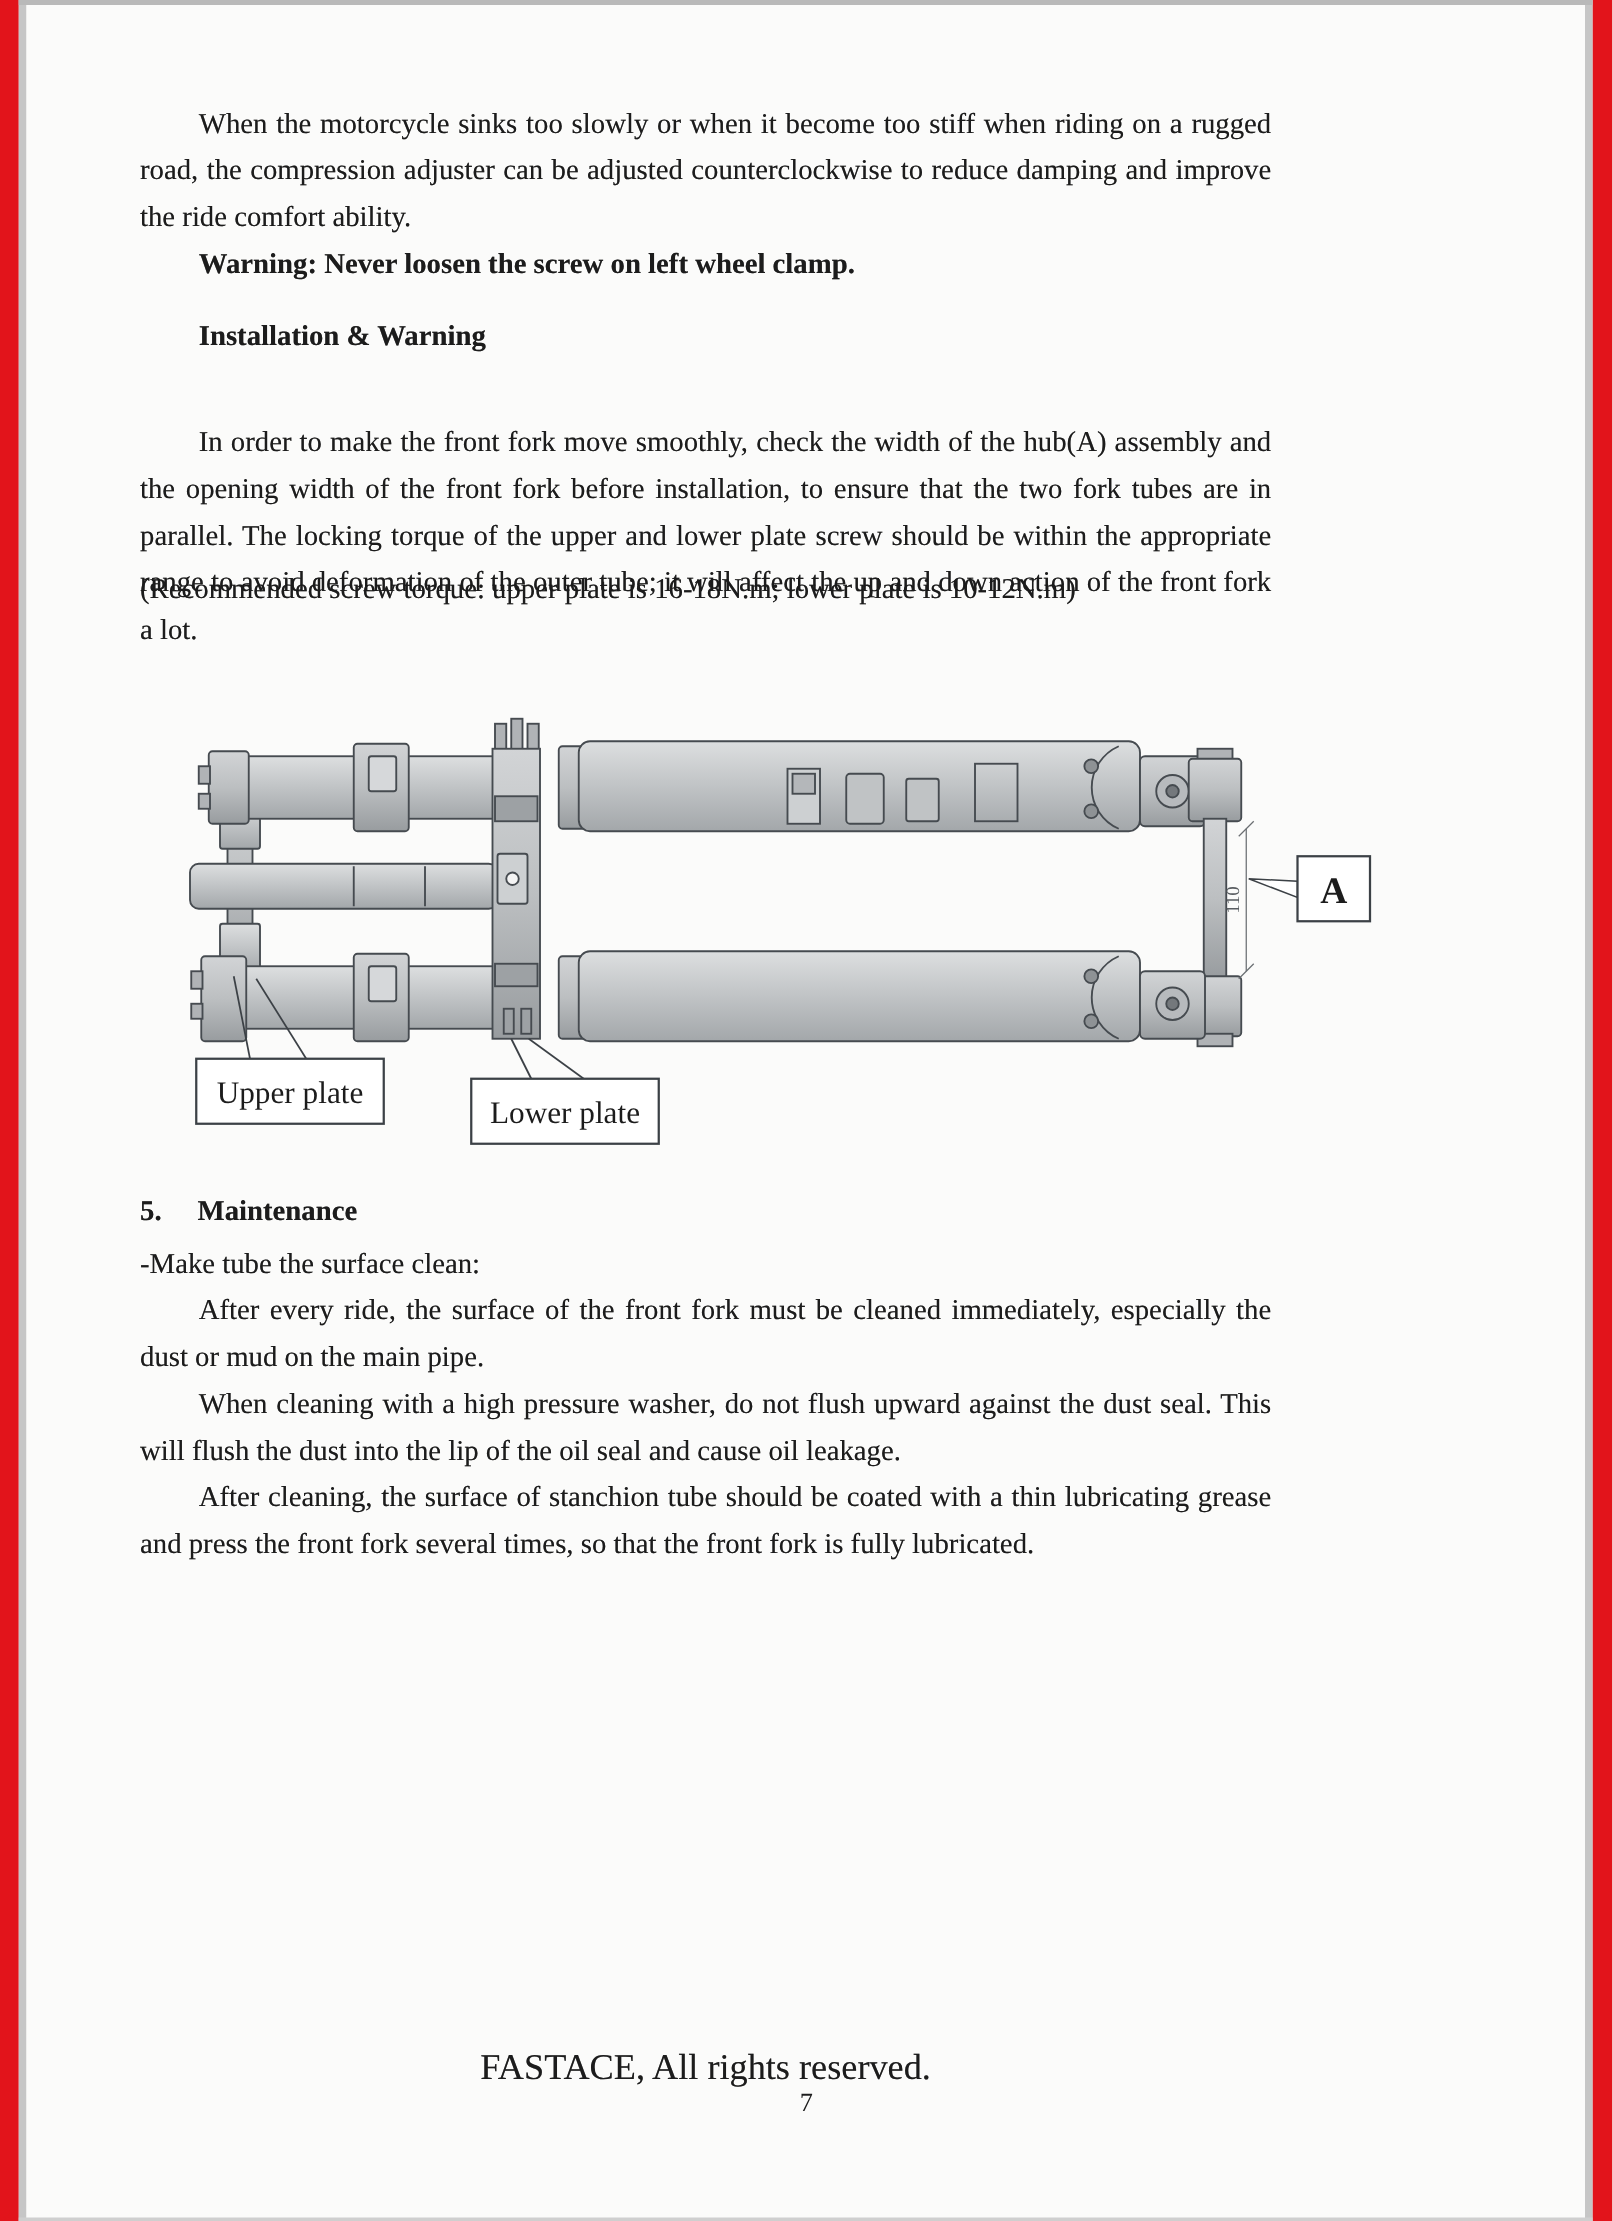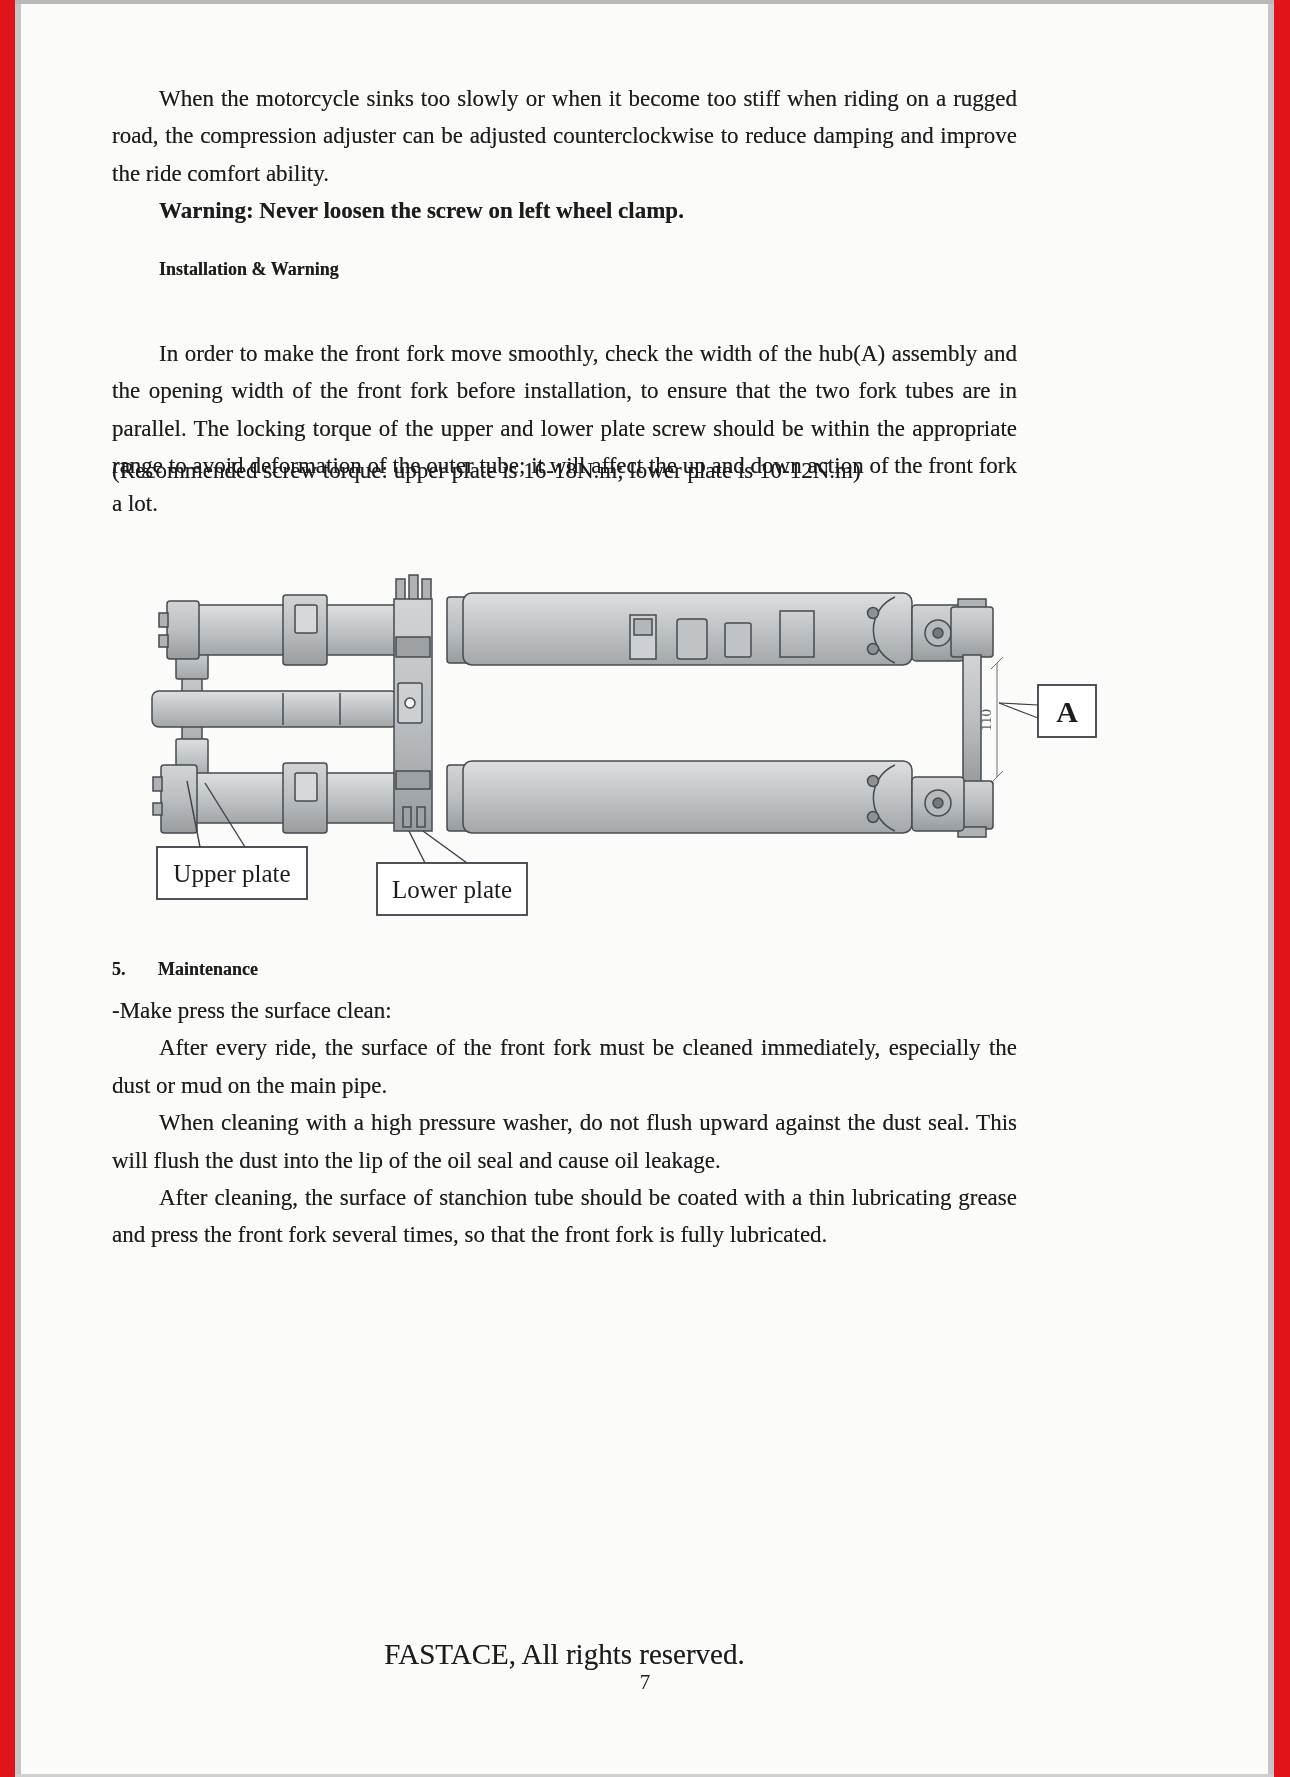--- a/index.html
+++ b/index.html
@@ -20,21 +20,21 @@
   .scanline.innerright{right:16px;top:0;width:6px;height:100%;background:#c6c6c6;}
 
   .col{position:absolute;left:112px;width:905px;}
   p,h3{margin:0;}
   .body{
     font-size:23px;line-height:37.4px;text-align:justify;
     text-shadow:0 0 .5px rgba(20,20,20,.55);
   }
   .indent{text-indent:47px;}
   .bold{font-weight:bold;}
-  h3.sec{font-size:18px;line-height:30px;font-weight:bold;text-shadow:0 0 .5px rgba(20,20,20,.6);}
+  h3.sec{font-size:23px;line-height:30px;font-weight:bold;text-shadow:0 0 .5px rgba(20,20,20,.6);}
   .h-install{top:254px;text-indent:47px;}
   .p-intro{top:80px;}
   .p-warning{top:192px;}
   .p-install{top:291px;margin-top:44px;}
   .p-torque{top:452px;}
   .h-maint{top:954px;display:flex;}
   .h-maint .num{width:46px;}
   .maint-flow{top:992px;}
   .figure{position:absolute;left:125px;top:515px;width:1005px;height:430px;margin:0;}
   svg text{font-family:"Liberation Serif","DejaVu Serif",serif;}
@@ -175,20 +175,20 @@
   <text x="327" y="383" text-anchor="middle" font-size="25" fill="#1c1c1c">Lower plate</text>
 </svg>
 </figure>
 
 <h3 class="col sec h-maint">
   <span class="num">5.</span>
   <span>Maintenance</span>
 </h3>
 
 <div class="col maint-flow">
-  <p class="body">-Make press the surface clean:</p>
+  <p class="body">-Make tube the surface clean:</p>
   <p class="body indent">After every ride, the surface of the front fork must be cleaned immediately, especially the dust or mud on the main pipe.</p>
   <p class="body indent">When cleaning with a high pressure washer, do not flush upward against the dust seal. This will flush the dust into the lip of the oil seal and cause oil leakage.</p>
   <p class="body indent">After cleaning, the surface of stanchion tube should be coated with a thin lubricating grease and press the front fork several times, so that the front fork is fully lubricated.</p>
 </div>
 
 <p class="col footer-line">FASTACE, All rights reserved.</p>
 <p class="page-number">7</p>
 
 </body></html>

